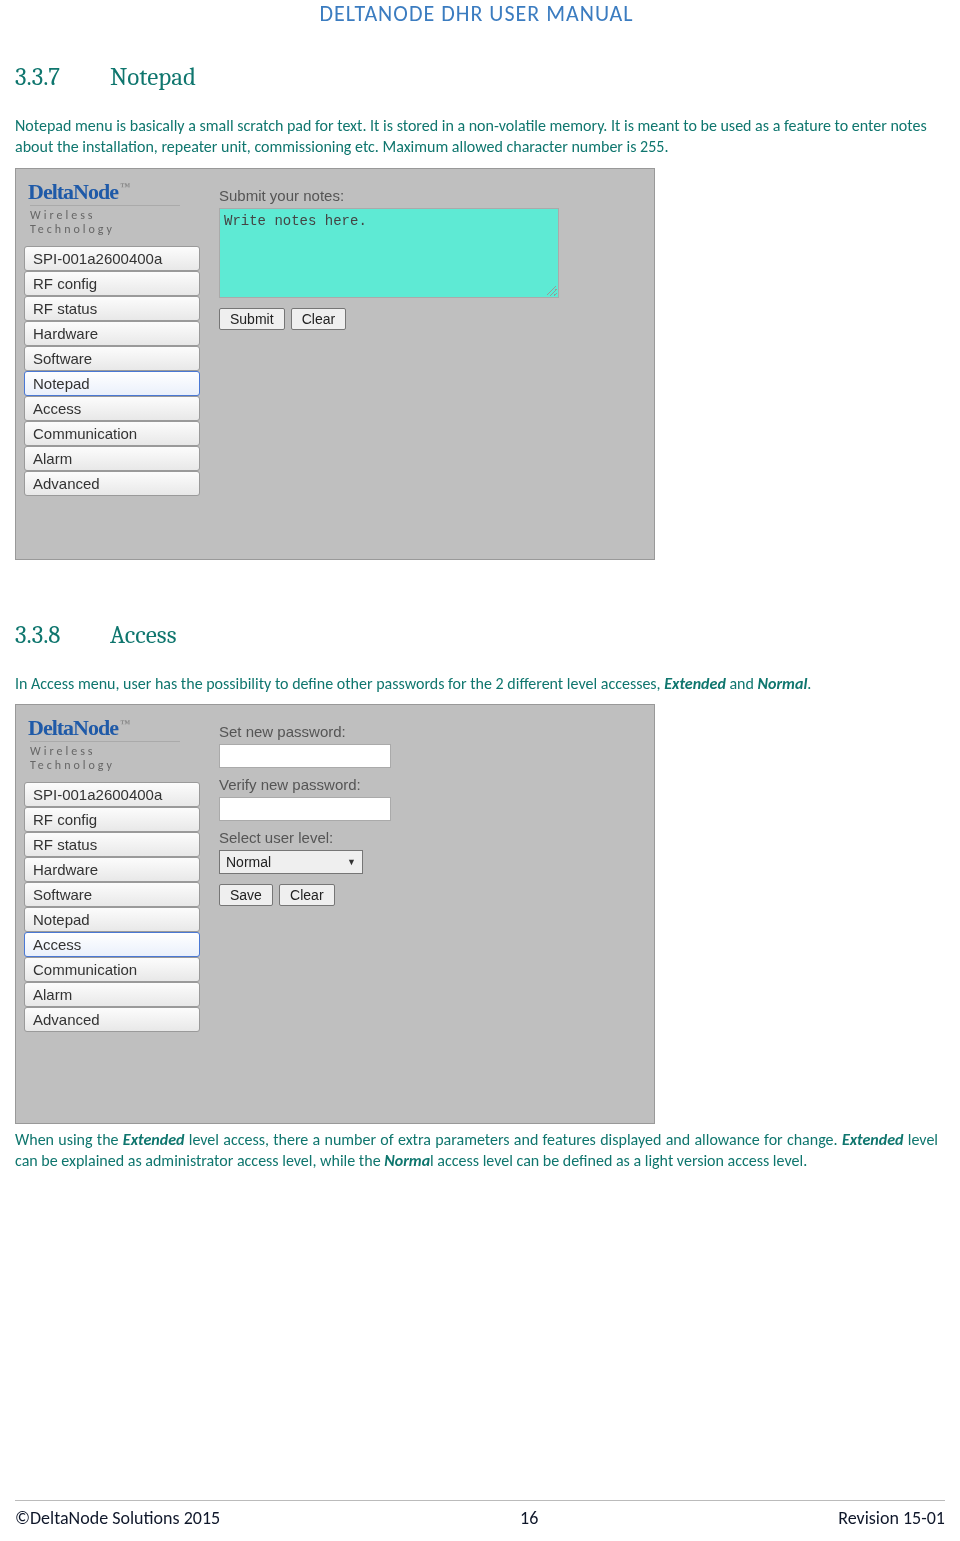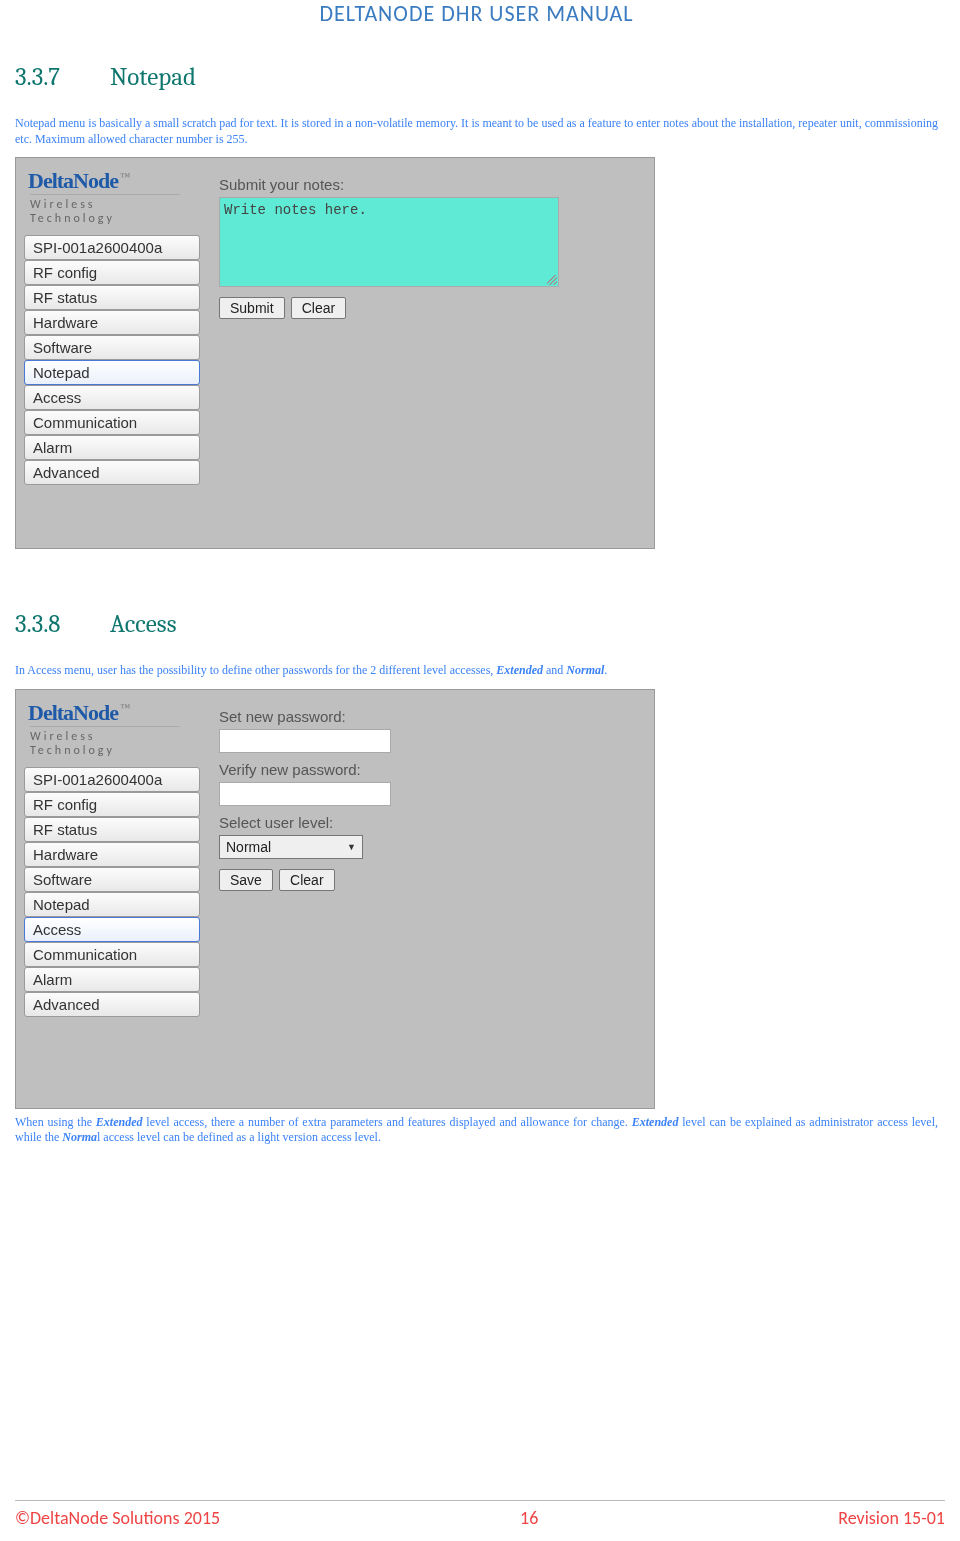--- a/index.html
+++ b/index.html
@@ -28,25 +28,24 @@
     font-size: 25px;
     font-family: Cambria, Georgia, serif;
     font-weight: normal;
     margin: 25px 0 20px 0;
   }
   .section-heading .secnum {
     display: inline-block;
     width: 95px;
   }
   .bodytext {
-    font-size: 12px;
-    color: #3b82f6;
+    font-size: 16px;
+    color: #0f766e;
     line-height: 1.3;
     margin: 25px 0 10px 0;
-    font-family: Liberation Serif, serif;
   }
   .bodytext.justify {
     text-align: justify;
   }
   .bolditalic { font-weight: bold; font-style: italic; }
 
   
   .shot {
     width: 640px;
     background: #bfbfbf;
@@ -182,21 +181,21 @@
     right: 15px;
   }
   .footer-line {
     border-top: 1px solid #bbb;
     margin-bottom: 6px;
   }
   .footer {
     display: flex;
     justify-content: space-between;
     font-size: 18px;
-    color: #ef4444;
+    color: #0f172a;
   }
 </style>
 </head>
 <body>
 
 <div class="page">
 
   <div class="top-header">DELTANODE DHR USER MANUAL</div>
 
   <div class="section-heading">

